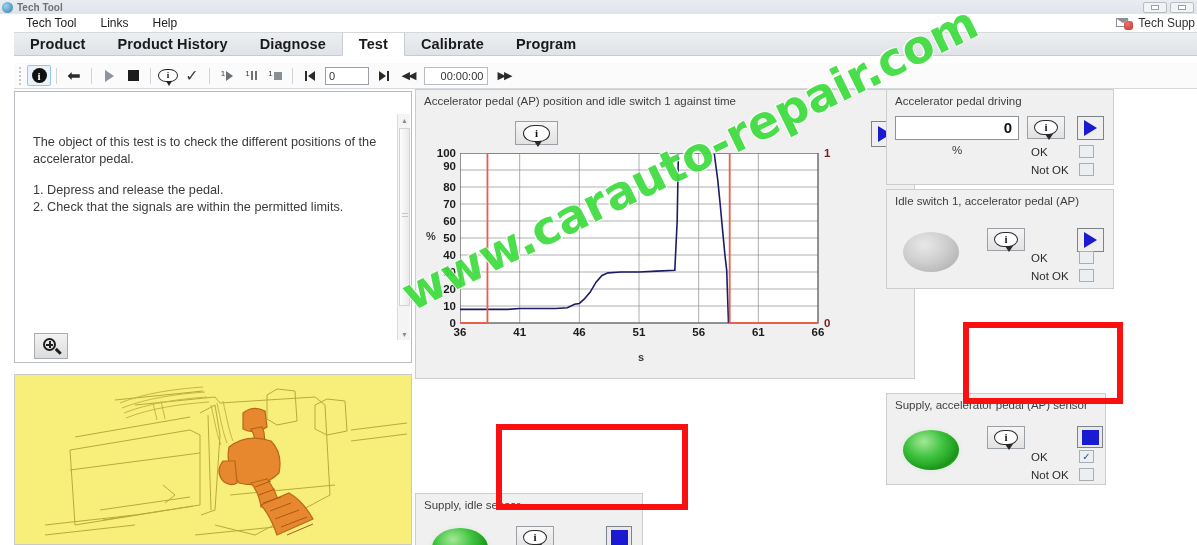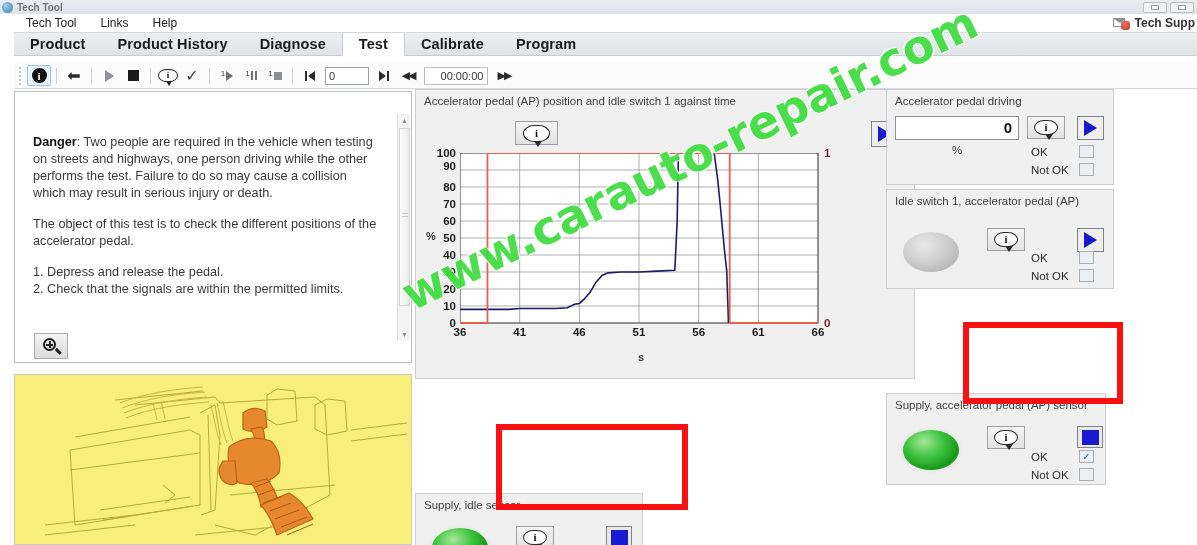--- a/index.html
+++ b/index.html
@@ -39,21 +39,21 @@
     position:absolute; left:14px; top:14px; width:1183px; height:19px;
     background:#ffffff; display:flex; align-items:center;
     border-bottom:1px solid #d8d8d8;
   }
   .menu-item{
     font-size:12px; color:#222; padding:0 12px; line-height:19px; cursor:default;
   }
   #menubar .mb-spacer{flex:1}
   .tech-support{
     display:flex;align-items:center;gap:6px;margin-right:2px;font-size:12px;color:#333;
-    white-space:nowrap;overflow:hidden;font-weight:bold;
+    white-space:nowrap;overflow:hidden;
   }
   .ts-icon{position:relative;width:16px;height:12px;flex:0 0 auto}
   .ts-icon .env{
     position:absolute;left:0;top:1px;width:12px;height:9px;
     border:1px solid #8a8f95;background:#fff;
   }
   .ts-icon .env:after{
     content:"";position:absolute;left:0;top:0;width:0;height:0;
     border-left:6px solid transparent;border-right:6px solid transparent;border-top:4px solid #8a8f95;
   }
@@ -409,21 +409,20 @@
   <div class="tbtn">
     <span class="ico-ff">▶▶</span>
   </div>
 </div>
 
 <div id="main">
 
   <div id="leftpanel">
     <div id="doc-card">
       <div id="doc-body">
-        <p><b>Danger</b><span>: Two people are required in the vehicle when testing on streets and highways, one person driving while the other performs the test. Failure to do so may cause a collision which may result in serious injury or death.</span></p>
         <p>The object of this test is to check the different positions of the accelerator pedal.</p>
         <p class="li">1. Depress and release the pedal.</p>
         <p class="li">2. Check that the signals are within the permitted limits.</p>
       </div>
       <div id="doc-scroll">
         <div class="arr">▲</div>
         <div class="thumb">
             <span class="gr"></span>
           </div>
         <div class="arr bot">▼</div>

